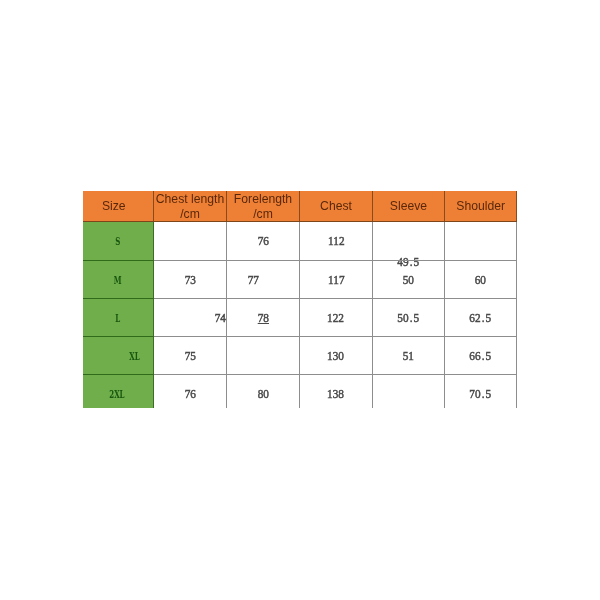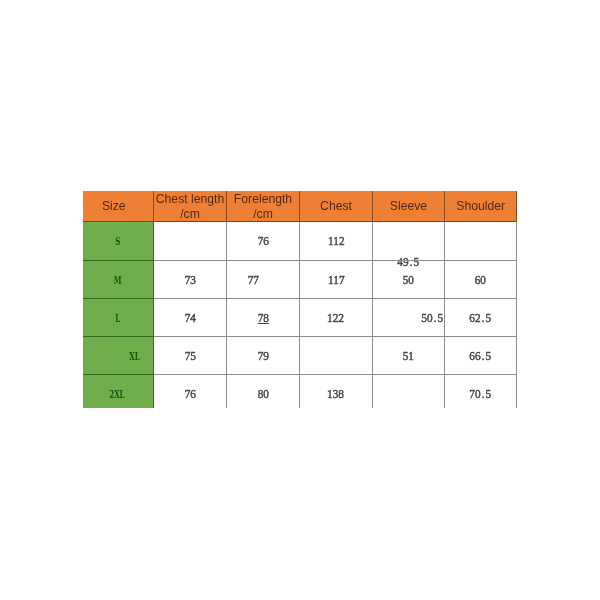--- a/index.html
+++ b/index.html
@@ -81,43 +81,43 @@
       </div>
       <div class="cell val" style="left: 289.5px; top: 70px; width: 72px; height: 38px;">
         <span class="txt">50</span>
       </div>
       <div class="cell val" style="left: 361.5px; top: 70px; width: 72.5px; height: 38px;">
         <span class="txt">60</span>
       </div>
       <div class="cell sz" style="left: 0px; top: 108px; width: 70.5px; height: 38px;">
         <span class="txt">L</span>
       </div>
-      <div class="cell val" style="left: 70.5px; top: 108px; width: 73px; height: 38px;">
+      <div class="cell val" style="left: 70.5px; top: 108px; width: 73px; height: 38px; justify-content: flex-end;">
         <span class="txt">74</span>
       </div>
       <div class="cell val" style="left: 143.5px; top: 108px; width: 73px; height: 38px; text-decoration: underline;">
         <span class="txt">78</span>
       </div>
       <div class="cell val" style="left: 216.5px; top: 108px; width: 73px; height: 38px;">
         <span class="txt">122</span>
       </div>
-      <div class="cell val" style="left: 289.5px; top: 108px; width: 72px; height: 38px; justify-content: flex-end;">
+      <div class="cell val" style="left: 289.5px; top: 108px; width: 72px; height: 38px;">
         <span class="txt">50<span class="dot">.</span>5</span>
       </div>
       <div class="cell val" style="left: 361.5px; top: 108px; width: 72.5px; height: 38px;">
         <span class="txt">62<span class="dot">.</span>5</span>
       </div>
       <div class="cell sz" style="left: 0px; top: 146px; width: 70.5px; height: 38px; padding-left: 35px;">
         <span class="txt">XL</span>
       </div>
       <div class="cell val" style="left: 70.5px; top: 146px; width: 73px; height: 38px;">
         <span class="txt">75</span>
       </div>
-      <div class="cell val" style="left: 143.5px; top: 146px; width: 73px; height: 38px;">
-        <span class="txt">79</span>
+      <div class="cell val" style="left: 216.5px; top: 146px; width: 73px; height: 38px;">
+        <span class="txt">130</span>
       </div>
       <div class="cell val" style="left: 289.5px; top: 146px; width: 72px; height: 38px;">
         <span class="txt">51</span>
       </div>
       <div class="cell val" style="left: 361.5px; top: 146px; width: 72.5px; height: 38px;">
         <span class="txt">66<span class="dot">.</span>5</span>
       </div>
       <div class="cell sz" style="left: 0px; top: 184px; width: 70.5px; height: 38px;">
         <span class="txt">2XL</span>
       </div>

